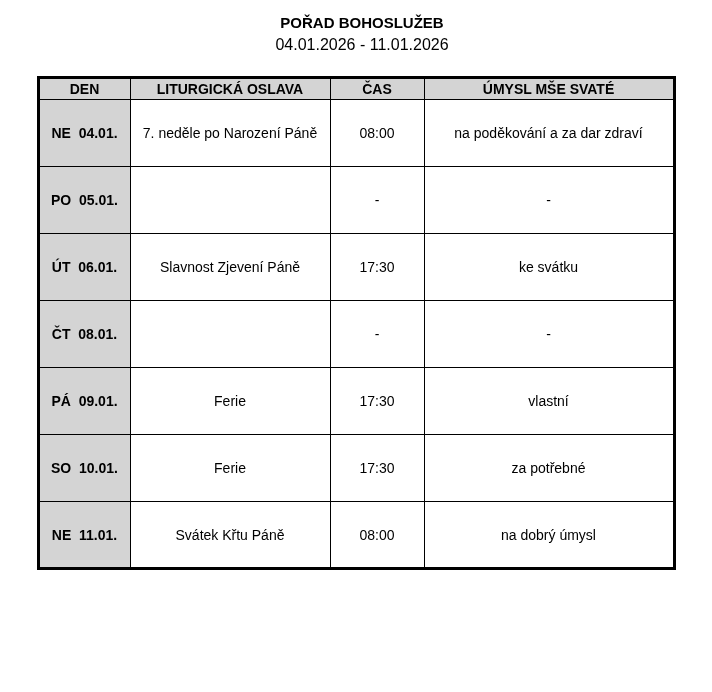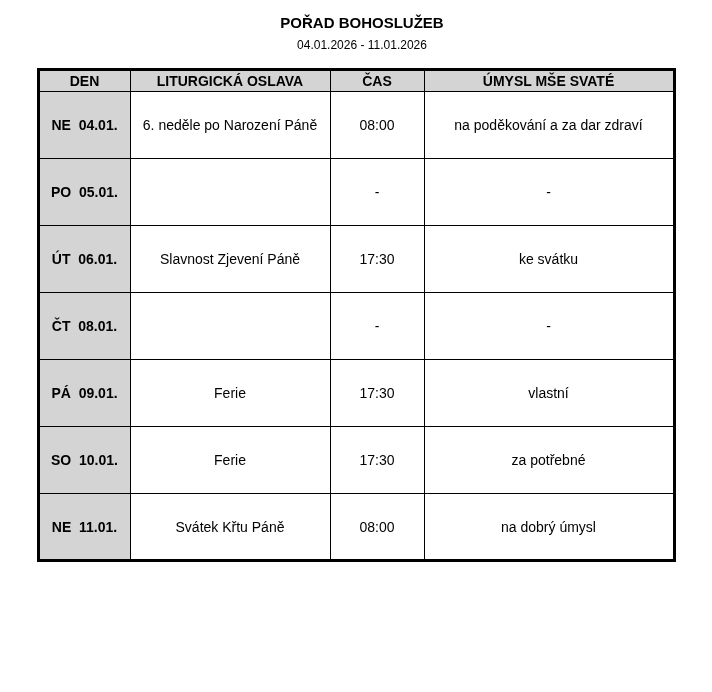--- a/index.html
+++ b/index.html
@@ -15,28 +15,28 @@
     text-align: center;
     padding-top: 12px;
     padding-left: 12px;
   }
   .page-title, .page-subtitle {
     font-weight: bold;
     font-size: 15px;
     line-height: 22px;
   }
   .page-daterange {
-    font-size: 12px;
+    font-size: 16px;
     line-height: 22px;
   }
   table.schedule {
     border-collapse: collapse;
     table-layout: fixed;
     width: 636px;
-    margin: 12px auto 0 auto;
+    margin: 20px auto 0 auto;
     border: 3px solid var(--border-color, #000);
   }
   .schedule th, .schedule td {
     border: 1px solid var(--border-color, #000);
     text-align: center;
     vertical-align: middle;
     font-size: 14px;
     padding: 2px 8px;
     box-sizing: border-box;
     word-wrap: break-word;
@@ -75,21 +75,21 @@
     <tr>
       <th>DEN</th>
       <th>LITURGICKÁ OSLAVA</th>
       <th>ČAS</th>
       <th>ÚMYSL MŠE SVATÉ</th>
     </tr>
   </thead>
   <tbody>
       <tr>
         <td class="day-cell">NE&nbsp;&nbsp;04.01.</td>
-        <td>6. neděle po Narození Páně</td>
+        <td>7. neděle po Narození Páně</td>
         <td>08:00</td>
         <td>na poděkování a za dar zdraví</td>
       </tr>
       <tr>
         <td class="day-cell">PO&nbsp;&nbsp;05.01.</td>
         <td></td>
         <td>-</td>
         <td>-</td>
       </tr>
       <tr>

